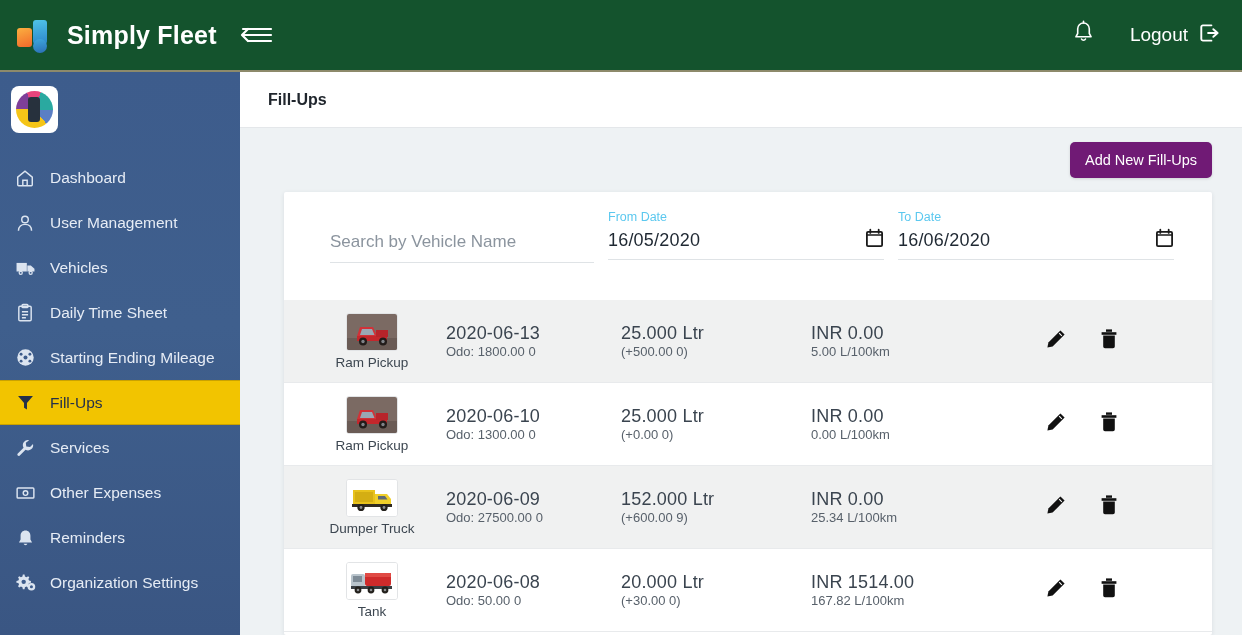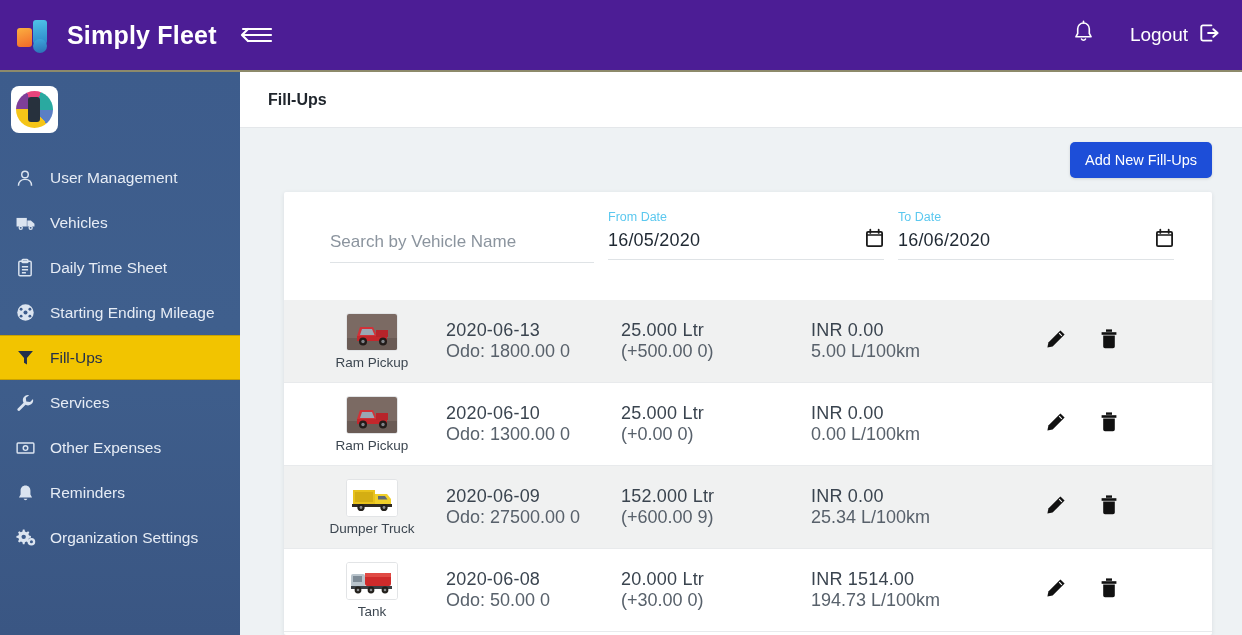--- a/index.html
+++ b/index.html
@@ -8,21 +8,21 @@
     width: 1242px; height: 635px;
     overflow: hidden;
     font-family: "Liberation Sans", sans-serif;
     background: #eef2f4;
   }
   .app { position: relative; width: 1242px; height: 635px; display: flex; flex-direction: column; }
 
   
   .topbar {
     height: 70px; min-height: 70px;
-    background: #4c1d95;
+    background: #14532d;
     display: flex; align-items: center;
     padding: 0 22px 0 16px;
     position: relative; z-index: 30;
   }
   .brand { display: flex; align-items: center; gap: 13px; }
   .logo-mark { width: 38px; height: 38px; position: relative; }
   .logo-mark .sq-orange {
     position: absolute; left: 1px; top: 12px; width: 15px; height: 19px;
     border-radius: 3px;
     background: linear-gradient(160deg,#fbb040 0%,#f2682a 100%);
@@ -141,21 +141,21 @@
   .page-title { font-size: 16px; font-weight: bold; color: #20262d; }
 
   .content {
     flex: 1; min-height: 0;
     padding: 14px 30px 0 44px;
     display: flex; flex-direction: column;
     overflow: hidden;
   }
   .action-row { display: flex; justify-content: flex-end; padding-right: 0px; }
   .add-btn {
-    background: #1d4ed8; color: #ffffff;
+    background: #701a75; color: #ffffff;
     border: none; border-radius: 5px;
     font-family: "Liberation Sans", sans-serif;
     font-size: 14.5px; font-weight: 500;
     padding: 10px 15px; cursor: pointer;
     box-shadow: 0 1px 3px rgba(0,0,0,.13);
     text-align: center;
   }
 
   .card {
     margin-top: 14px;
@@ -220,21 +220,21 @@
   }
   .thumb svg { display: block; }
   .veh-name { font-size: 13.5px; color: #3d4751; }
 
   .c-date   { width: 175px; min-width: 175px; }
   .c-fuel   { width: 190px; min-width: 190px; }
   .c-cost   { width: 210px; min-width: 210px; }
   .c-acts   { flex: 1; display: flex; align-items: center; justify-content: flex-start; gap: 32px; padding-left: 24px; }
 
   .line1 { font-size: 18px; color: #3a444f; letter-spacing: .2px; }
-  .line2 { font-size: 18px; color: #58616b; margin-top: 0; }
+  .line2 { font-size: 13px; color: #58616b; margin-top: 0; }
 
   .act-icon { cursor: pointer; display: block; }
 </style>
 </head>
 <body>
 
 <div class="app">
 
   <div class="topbar">
     <div class="brand">
@@ -284,20 +284,29 @@
     <div class="sidebar">
 
       <div class="org-block">
         <div class="org-avatar">
           <div class="circ"></div>
         </div>
       </div>
 
       <div class="nav">
 
+        <div class="nav-item">
+          <span class="nav-ico">
+            <svg width="20" height="20" viewBox="0 0 22 22" aria-hidden="true">
+              <path d="M3 10 L11 3.5 L19 10 V18.5 A1 1 0 0 1 18 19.5 H4 A1 1 0 0 1 3 18.5 Z"></path>
+              <path d="M8.6 19.5 V13.5 H13.4 V19.5"></path>
+            </svg>
+          </span>
+          <span>Dashboard</span>
+        </div>
 
         <div class="nav-item">
           <span class="nav-ico">
             <svg width="20" height="20" viewBox="0 0 22 22" aria-hidden="true">
               <circle cx="11" cy="7.2" r="3.6"></circle>
               <path d="M3.8 19.5 C3.8 14.8 7 12.5 11 12.5 C15 12.5 18.2 14.8 18.2 19.5"></path>
             </svg>
           </span>
           <span>User Management</span>
         </div>
@@ -608,21 +617,21 @@
               <div class="c-date">
                 <div class="line1">2020-06-08</div>
                 <div class="line2">Odo: 50.00 0</div>
               </div>
               <div class="c-fuel">
                 <div class="line1">20.000 Ltr</div>
                 <div class="line2">(+30.00 0)</div>
               </div>
               <div class="c-cost">
                 <div class="line1">INR 1514.00</div>
-                <div class="line2">194.73 L/100km</div>
+                <div class="line2">167.82 L/100km</div>
               </div>
               <div class="c-acts">
                 <span class="act-icon">
                   <svg width="22" height="22" viewBox="0 0 22 22" aria-hidden="true">
                     <path d="M15.4 2.4 L19.6 6.6 L7.6 18.6 L2.4 19.6 L3.4 14.4 Z" fill="#111111"></path>
                     <path d="M14.2 5.2 L16.8 7.8" stroke="#ffffff" stroke-width="1.1"></path>
                   </svg>
                 </span>
                 <span class="act-icon">
                   <svg width="20" height="22" viewBox="0 0 20 22" aria-hidden="true">

